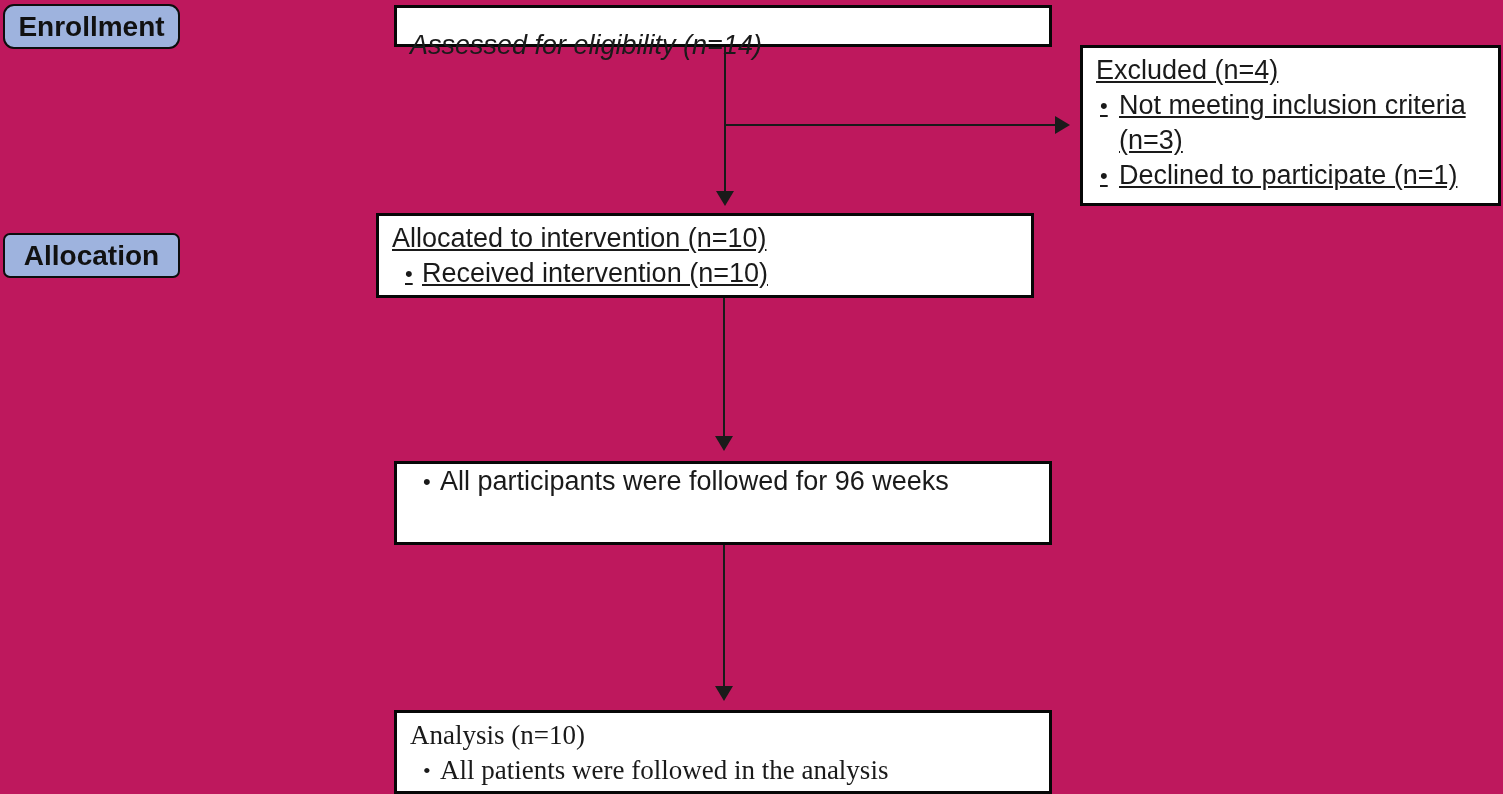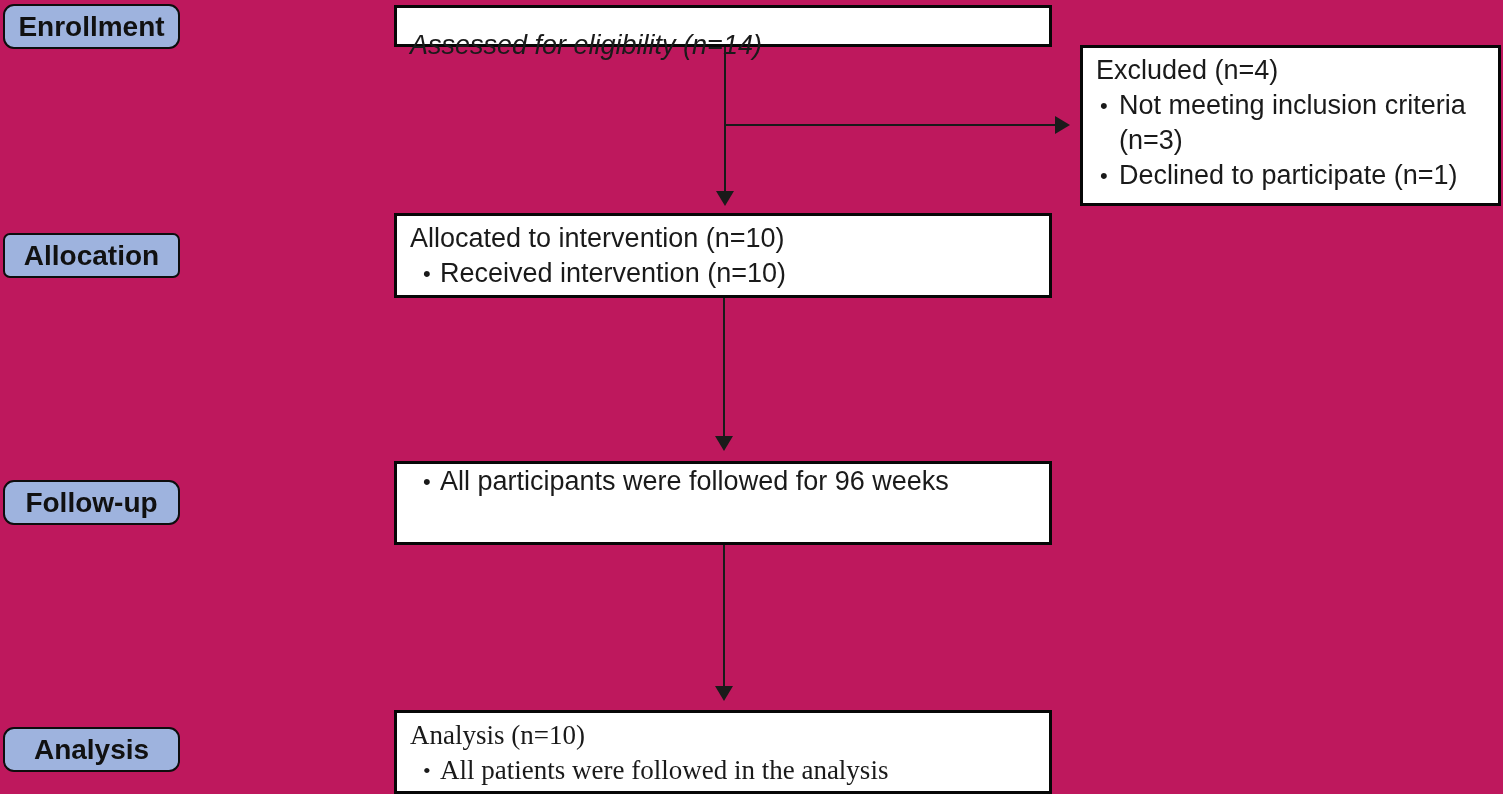--- a/index.html
+++ b/index.html
@@ -43,22 +43,22 @@
     color: #1a1a1a;
     font-size: 27px;
     line-height: 35px;
   }
   .flow-box .box-title {
     padding: 5px 8px 0 13px;
     white-space: nowrap;
   }
   #box-assessed  { left: 394px; top: 5px;   width: 658px; height: 42px; }
   #box-assessed .box-title { padding-top: 20px; font-style: italic; }
-  #box-excluded  { left: 1080px; top: 45px; width: 421px; height: 161px; }
-  #box-allocated { left: 394px; top: 213px; width: 658px; height: 85px; }
+  #box-excluded  { left: 1080px; top: 45px; width: 421px; height: 161px; text-decoration: underline; }
+  #box-allocated { left: 376px; top: 213px; width: 658px; height: 85px; text-decoration: underline; }
   #box-followup  { left: 394px; top: 461px; width: 658px; height: 84px; }
   #box-analysis  { left: 394px; top: 710px; width: 658px; height: 84px; font-family: Liberation Serif, serif; }
 
   .bullet-row { display: flex; }
   .bullet-glyph {
     flex: 0 0 30px;
     padding-left: 13px;
     font-size: 22px;
   }
   .bullet-text { flex: 1; padding-right: 16px; }
@@ -98,26 +98,20 @@
 </head>
 <body>
 
 <div class="canvas">
 
   <div class="stage-badge" id="stage-enrollment">
     <span>Enrollment</span>
   </div>
   <div class="stage-badge" id="stage-allocation">
     <span>Allocation</span>
-  </div>
-  <div class="stage-badge" id="stage-followup">
-    <span>Follow-up</span>
-  </div>
-  <div class="stage-badge" id="stage-analysis">
-    <span>Analysis</span>
   </div>
 
   <div class="flow-box" id="box-assessed">
     <div class="box-title">Assessed for eligibility (n=14)</div>
   </div>
 
   <div class="flow-box" id="box-excluded">
     <div class="box-title">Excluded (n=4)</div>
     <div class="bullets">
       <div class="bullet-row">

